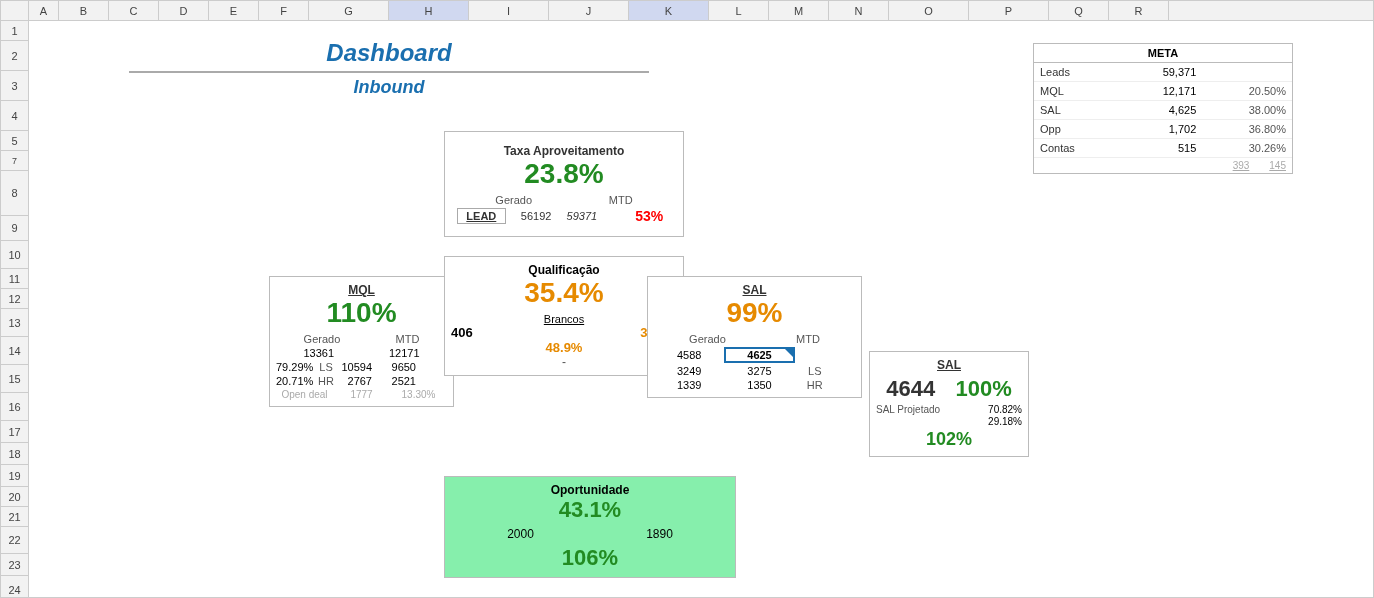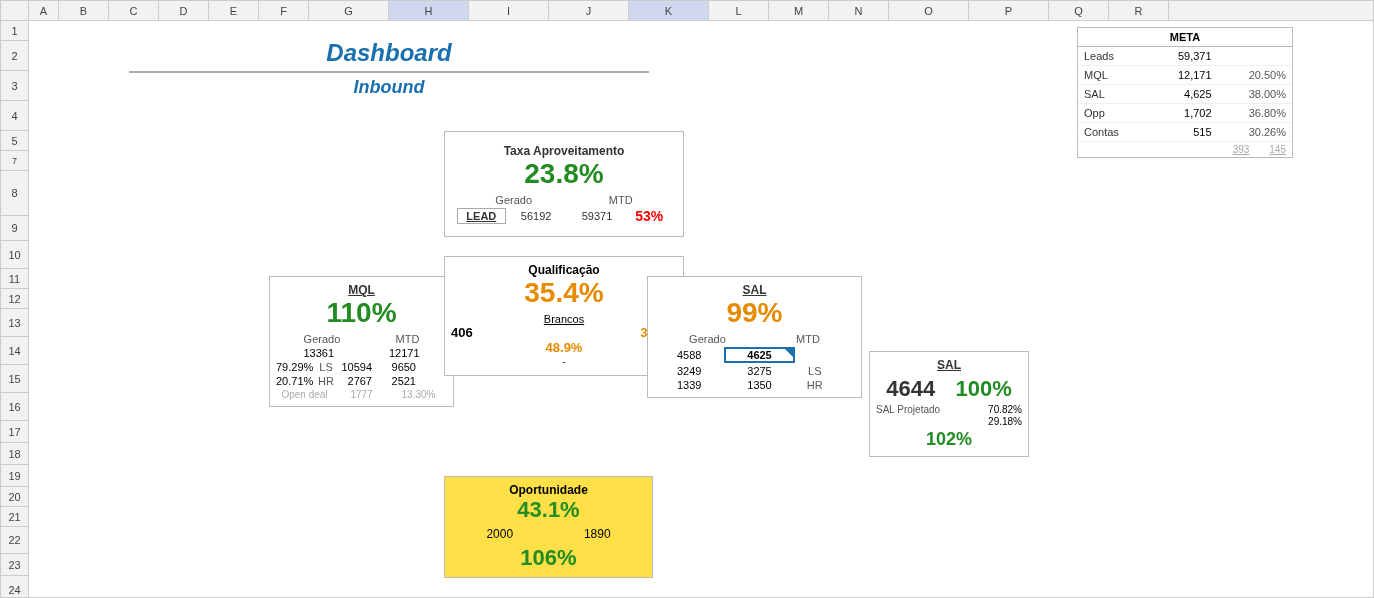--- a/index.html
+++ b/index.html
@@ -137,23 +137,23 @@
       text-align: center;
       border: 1px solid #aaa;
       padding: 1px 2px;
     }
     .taxa-box .val1 {
       text-align: center;
       width: 70px;
       color: #333;
     }
     .taxa-box .val2 {
-      text-align: center;
       width: 70px;
       color: #333;
+      font-style: italic;
     }
     .taxa-box .pct-red {
       text-align: center;
       width: 50px;
       color: red;
       font-weight: bold;
       font-size: 14px;
     }
 
     
@@ -261,24 +261,24 @@
       align-items: center;
       justify-content: space-around;
       margin-top: 4px;
     }
 
     
     .opp-box {
       position: absolute;
       top: 455px;
       left: 415px;
-      width: 209px;
+      width: 292px;
       border: 1px solid #bbb;
       padding: 6px;
-      background: #fde047;
+      background: #86efac;
     }
     .opp-box .box-title {
       text-align: center;
       font-weight: bold;
       font-size: 12px;
     }
     .opp-box .big-percent {
       text-align: center;
       font-size: 22px;
       font-weight: bold;
@@ -294,23 +294,23 @@
       text-align: center;
       font-size: 22px;
       font-weight: bold;
       color: #228B22;
       margin-top: 4px;
     }
 
     
     .meta-table {
       position: absolute;
-      top: 6px;
+      top: 22px;
       right: 80px;
-      width: 216px;
+      width: 260px;
       border: 1px solid #bbb;
       background: #fff;
     }
     .meta-table table {
       width: 100%;
       border-collapse: collapse;
       font-size: 11px;
     }
     .meta-table th {
       text-align: center;

